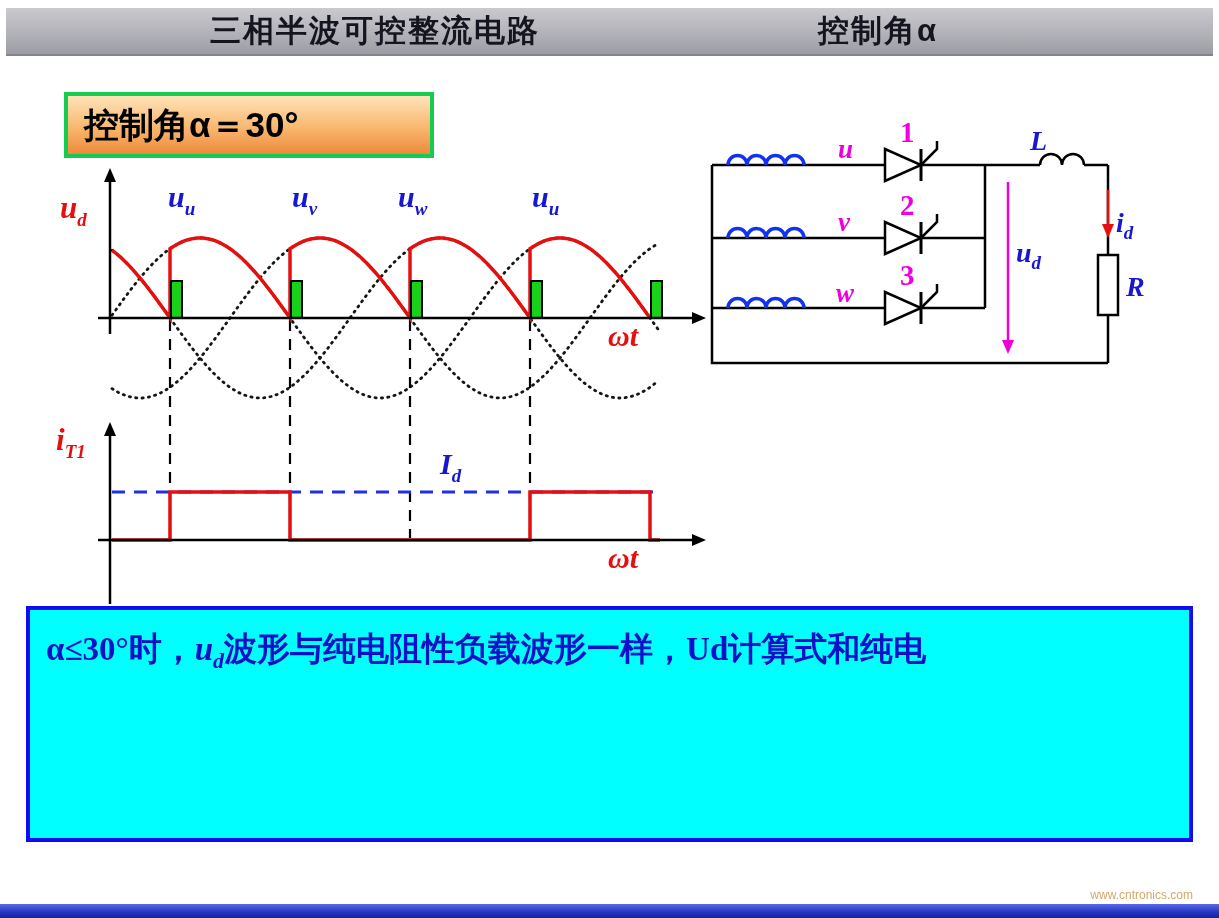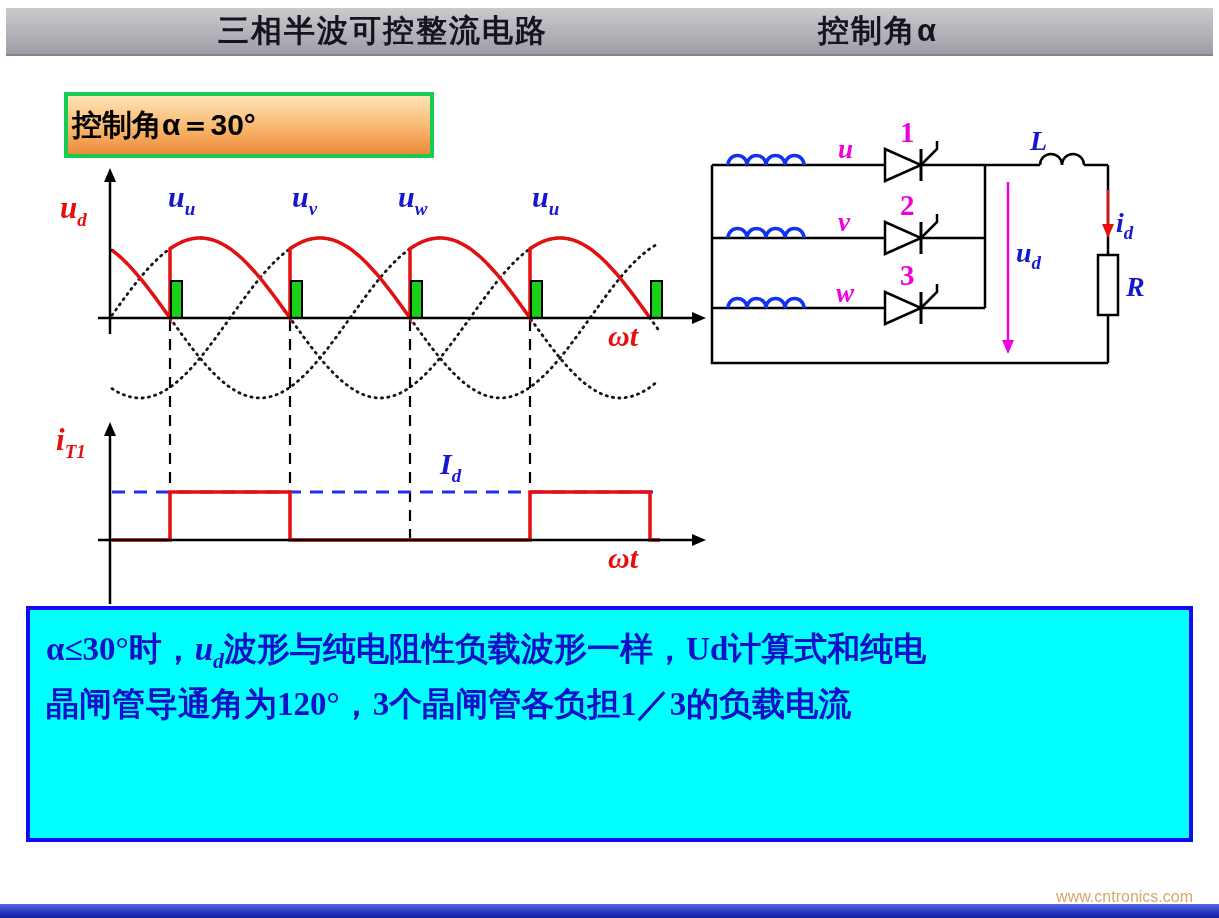--- a/index.html
+++ b/index.html
@@ -3,47 +3,47 @@
 <meta charset="utf-8">
 <style>
   html,body{margin:0;padding:0;background:#e8e8e8;}
   .slide{position:relative;width:1219px;height:918px;background:#ffffff;overflow:hidden;
          font-family:"Liberation Sans","DejaVu Sans",sans-serif;}
   .title-bar{position:absolute;left:6px;top:8px;width:1207px;height:46px;
              background:linear-gradient(180deg,#c9c9ce 0%,#b2b2b8 55%,#9c9ca5 100%);
              border-bottom:2px solid #83838d;}
   .title-bar span{position:absolute;top:0;line-height:46px;font-size:31px;font-weight:bold;
                   color:#15151f;letter-spacing:2px;white-space:nowrap;}
-  .title-left{left:212px;}
+  .title-left{left:204px;}
   .title-right{left:812px;}
   .control-box{position:absolute;left:64px;top:92px;width:362px;height:58px;
                border:4px solid #15cb52;
                background:linear-gradient(180deg,#ffe3b8 0%,#f8b76e 55%,#ee8a3a 100%);}
-  .control-box span{display:block;line-height:58px;padding-left:4px;font-size:30px;
+  .control-box span{display:block;line-height:58px;padding-left:16px;font-size:35px;
                     font-weight:bold;color:#000;}
   svg{position:absolute;}
   .waves{left:0;top:160px;}
   .circuit{left:700px;top:120px;}
   text{font-family:"Liberation Serif","DejaVu Serif",serif;font-weight:bold;font-style:italic;}
   .t-red{fill:#e60f0f}.t-blue{fill:#1717cf}.t-mag{fill:#ee00dd}
   .fs31{font-size:31px}.fs30{font-size:30px}.fs28{font-size:28px}.fs27{font-size:27px}
   .fs29{font-size:29px}.subt{font-size:19px}.up{font-style:normal}
   .dot{fill:none;stroke:#151515;stroke-width:2.8;stroke-dasharray:1.2 5.2;stroke-linecap:round;}
   .dash{stroke:#000;stroke-width:2.2;stroke-dasharray:11 8;}
   .red-line{stroke:#e60f0f;stroke-width:3.5;fill:none;}
   .blue-dash{stroke:#2030e8;stroke-width:3;stroke-dasharray:13 9;fill:none;}
   .wire{stroke:#000;stroke-width:2.5;fill:none;}
   .coil{stroke:#1133ee;stroke-width:3.5;fill:none;}
   .note{position:absolute;left:26px;top:606px;width:1159px;height:228px;background:#00ffff;
         border:4px solid #0d0df0;box-sizing:content-box;}
   .note-text{padding:12px 20px 0 16px;font-size:33px;font-weight:bold;color:#1010c8;
              line-height:55px;font-family:"Liberation Serif","DejaVu Serif",serif;}
   .note-text .it{font-style:italic;}
   .note-text sub{font-size:22px;font-style:italic;line-height:0;}
-  .watermark{position:absolute;right:26px;top:888px;font-size:16px;color:#d4a76a;}
+  .watermark{position:absolute;right:26px;top:888px;font-size:12px;color:#d4a76a;}
   .bottom-bar{position:absolute;left:0;top:904px;width:1219px;height:14px;
               background:linear-gradient(180deg,#5a6ae8 0%,#2334c0 60%,#16229a 100%);}
 </style>
 </head>
 <body>
 
 <div class="slide">
 
   <header class="title-bar">
     <span class="title-left">三相半波可控整流电路</span>
@@ -150,19 +150,18 @@
     <text x="200" y="165" class="t-mag up fs29">3</text>
     <text x="330" y="30" class="t-blue fs28">L</text>
     <text x="416" y="112" class="t-blue fs28"><tspan>i</tspan><tspan class="subt" dy="7">d</tspan></text>
     <text x="316" y="142" class="t-blue fs28"><tspan>u</tspan><tspan class="subt" dy="7">d</tspan></text>
     <text x="426" y="176" class="t-blue fs28">R</text>
   </svg>
 
   <div class="note">
     <div class="note-text">
         <div><span>α≤30°时，</span><span class="it">u</span><sub>d</sub><span>波形与纯电阻性负载波形一样，Ud计算式和纯电</span></div>
-        <div><span>晶闸管导通角为120°，3个晶闸管各负担1／3的负载电流</span></div>
       </div>
   </div>
 
   <div class="watermark">www.cntronics.com</div>
   <div class="bottom-bar"></div>
 </div>
 
 </body></html>

